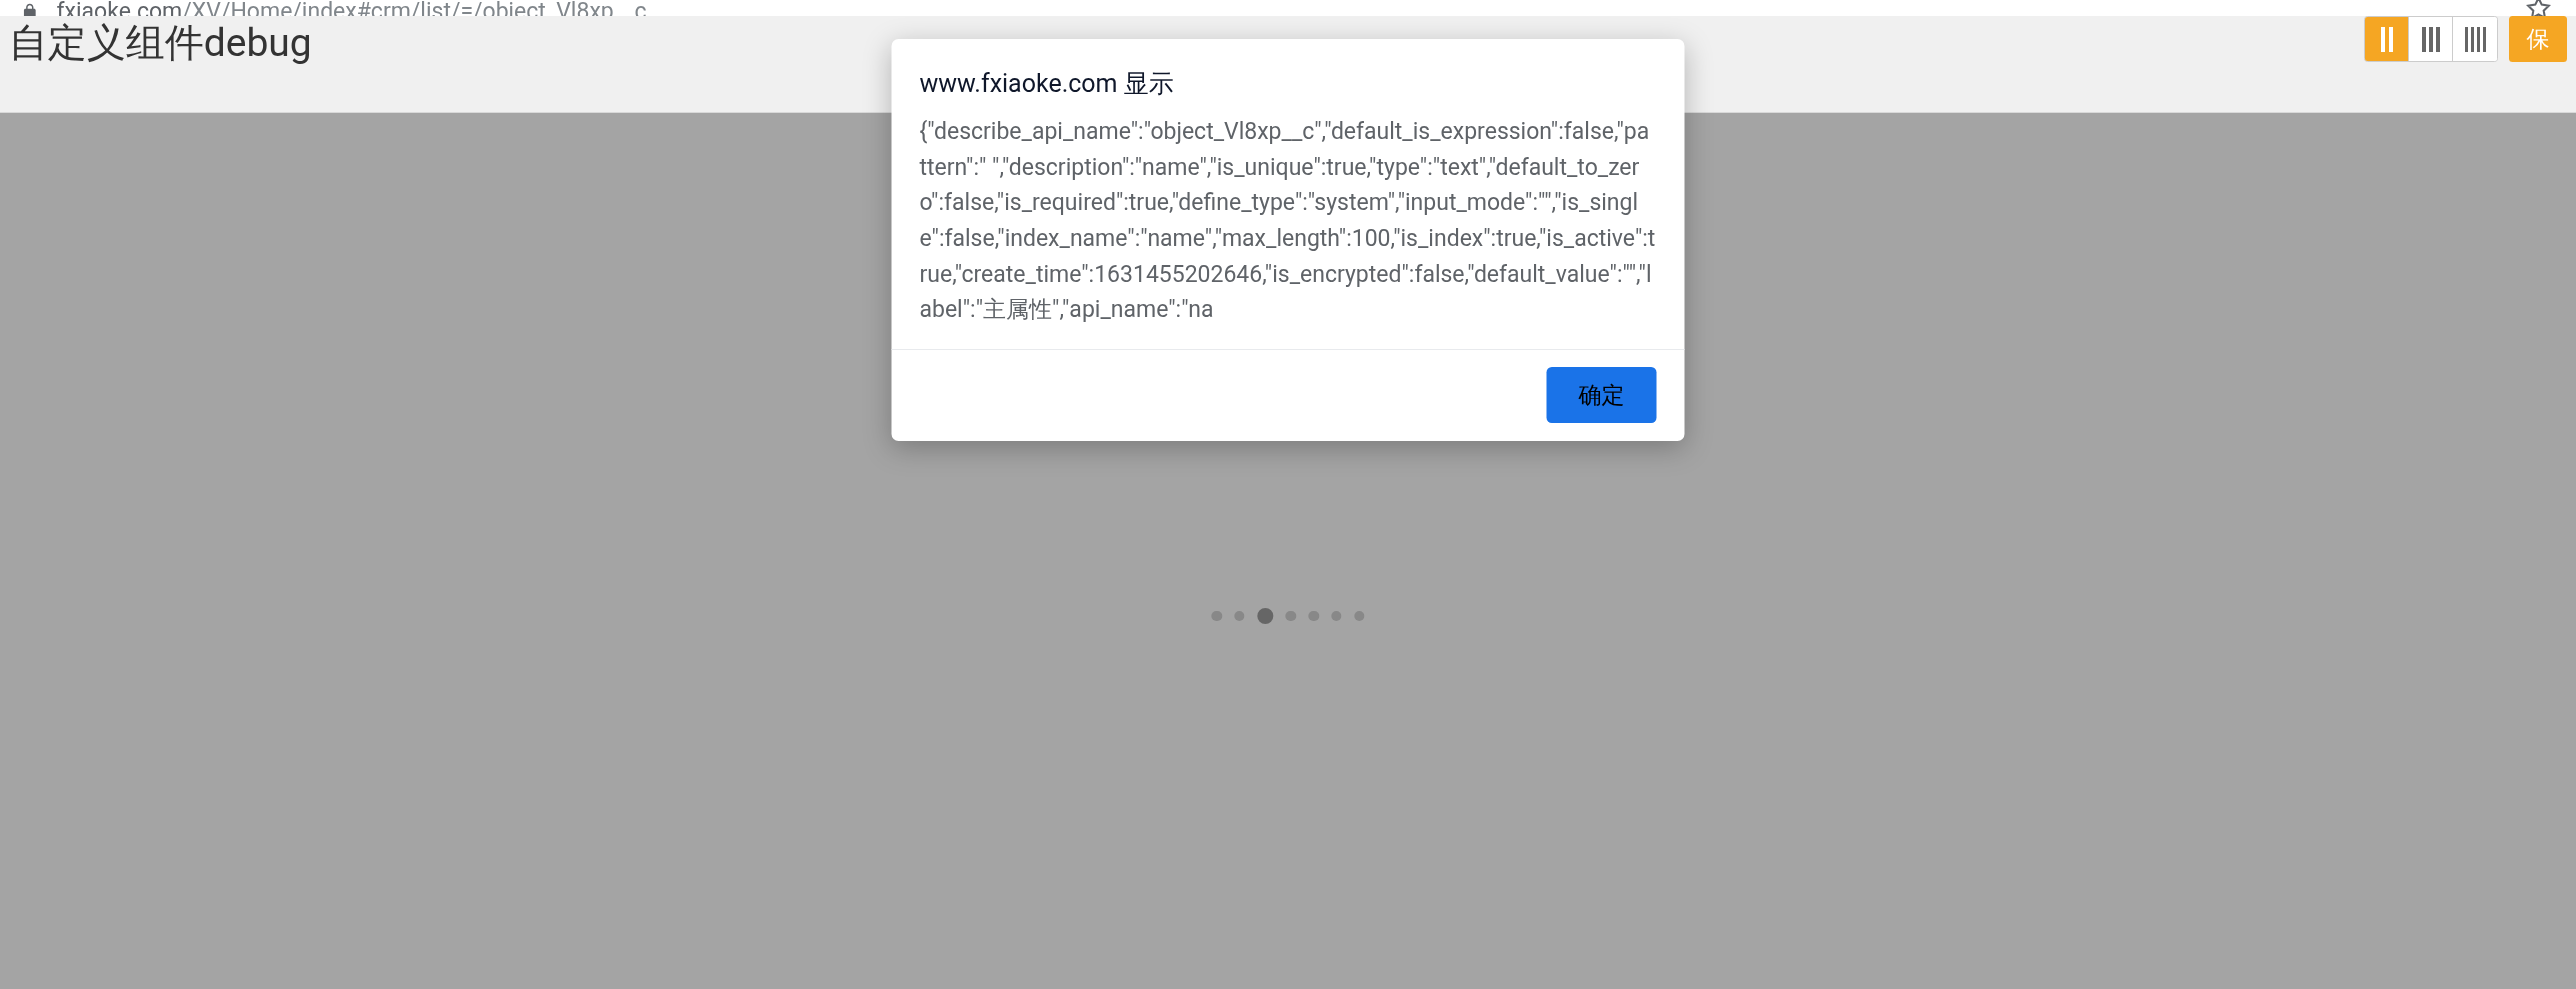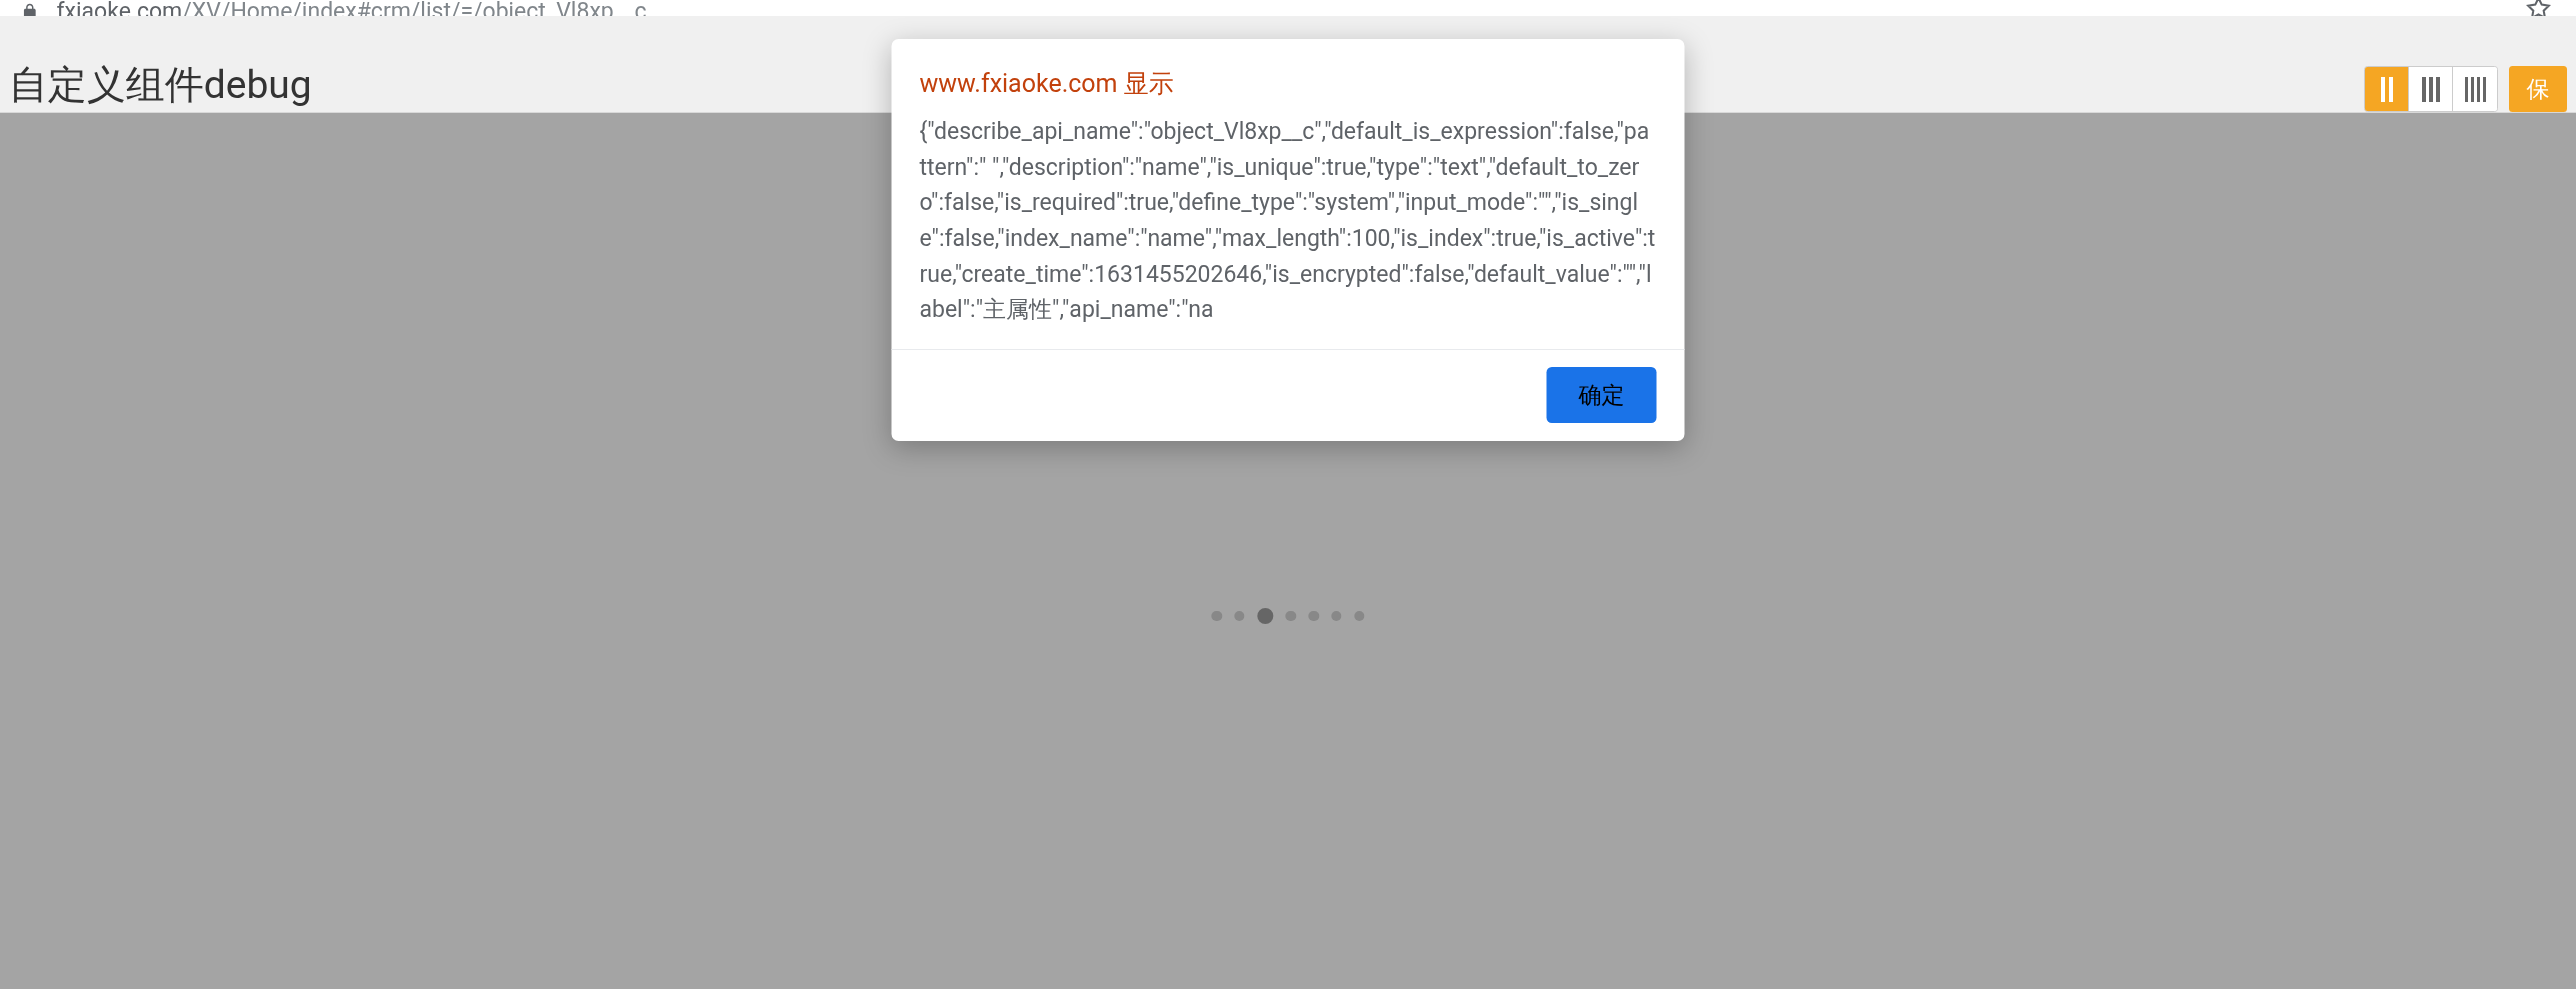--- a/index.html
+++ b/index.html
@@ -69,21 +69,21 @@
     }
     
     .page-header {
       position: absolute;
       top: 16px;
       left: 0;
       right: 0;
       height: 97px;
       background: #f0f0f0;
       display: flex;
-      align-items: flex-end;
+      align-items: flex-start;
       padding: 0 8.8px;
       border-bottom: 0.9px solid #d8d8d8;
       gap: 8px;
     }
     
     .page-title {
       font-size: 39px;
       color: #333;
       font-weight: 400;
     }
@@ -187,21 +187,21 @@
       width: 793px;
       background: #fff;
       border-radius: 7px;
       box-shadow: 0 7px 28px rgba(0,0,0,0.25);
       z-index: 1000;
     }
     
     .alert-header {
       padding: 28px 28px 14px 28px;
       font-size: 25px;
-      color: #c2410c;
+      color: #0f172a;
       font-weight: 400;
     }
     
     .alert-body {
       padding: 0 28px 21px 28px;
       font-size: 23px;
       color: #5f6368;
       line-height: 1.55;
       word-break: break-all;
       max-height: 326px;

